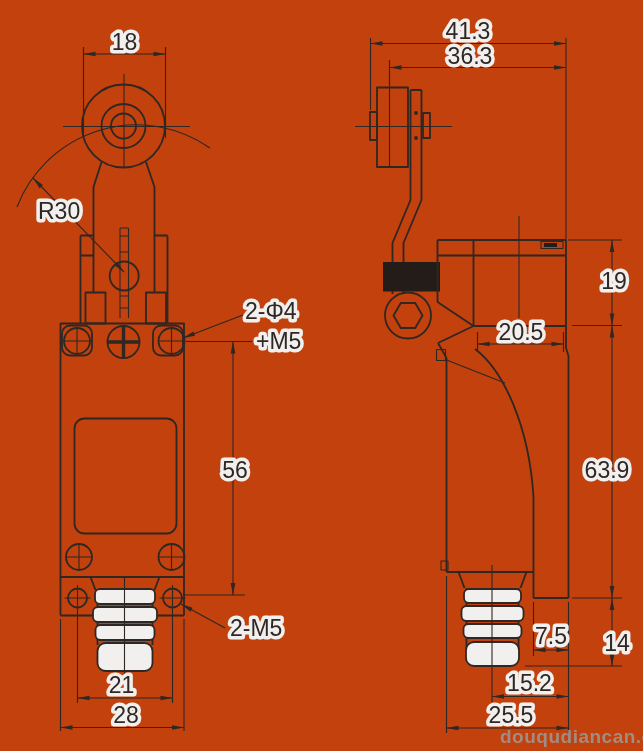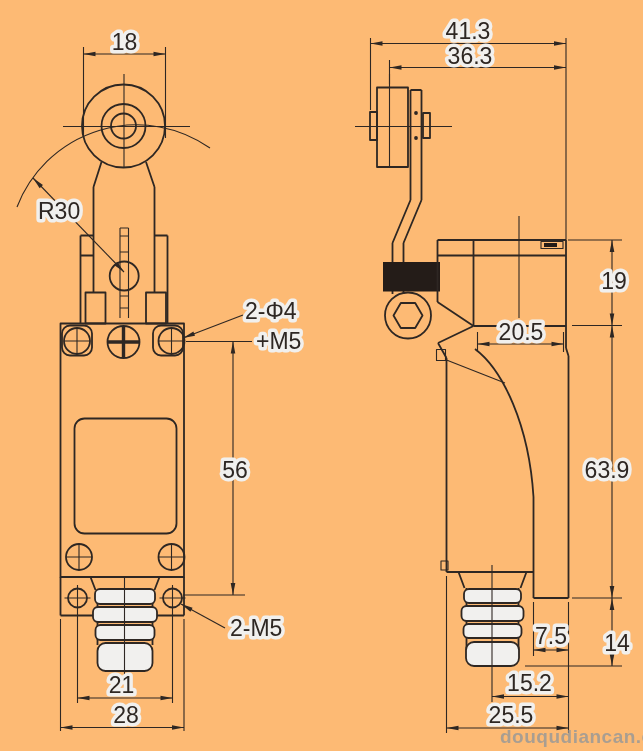--- a/index.html
+++ b/index.html
@@ -1,16 +1,16 @@
 <!DOCTYPE html>
 <html><head>
 <meta charset="utf-8">
 <style>
   html,body{margin:0;padding:0;background:#f1f0ee;}
-  .stage{width:643px;height:751px;position:relative;background:#fdba74;overflow:hidden;}
+  .stage{width:643px;height:751px;position:relative;background:#c2410c;overflow:hidden;}
   svg{display:block}
   .ol{fill:none;stroke:#2e2723;stroke-width:1.8;stroke-linejoin:round;}
   .tl{fill:none;stroke:#2e2723;stroke-width:1.1;stroke-linejoin:round;}
   .fillbg{fill:#f1f0ee;stroke:#2e2723;stroke-width:1.8;}
   .solid{fill:#241c18;stroke:none;}
   .arr{fill:#2e2723;stroke:none;}
   .dimtext{font-family:"Liberation Sans",sans-serif;font-size:23px;fill:#2e2723;
            paint-order:stroke;stroke:#f1f0ee;stroke-width:7px;stroke-linejoin:round;}
   .wm{font-family:"Liberation Sans",sans-serif;font-size:19px;font-weight:700;
       fill:#9b9a97;opacity:.85;letter-spacing:.5px;}

